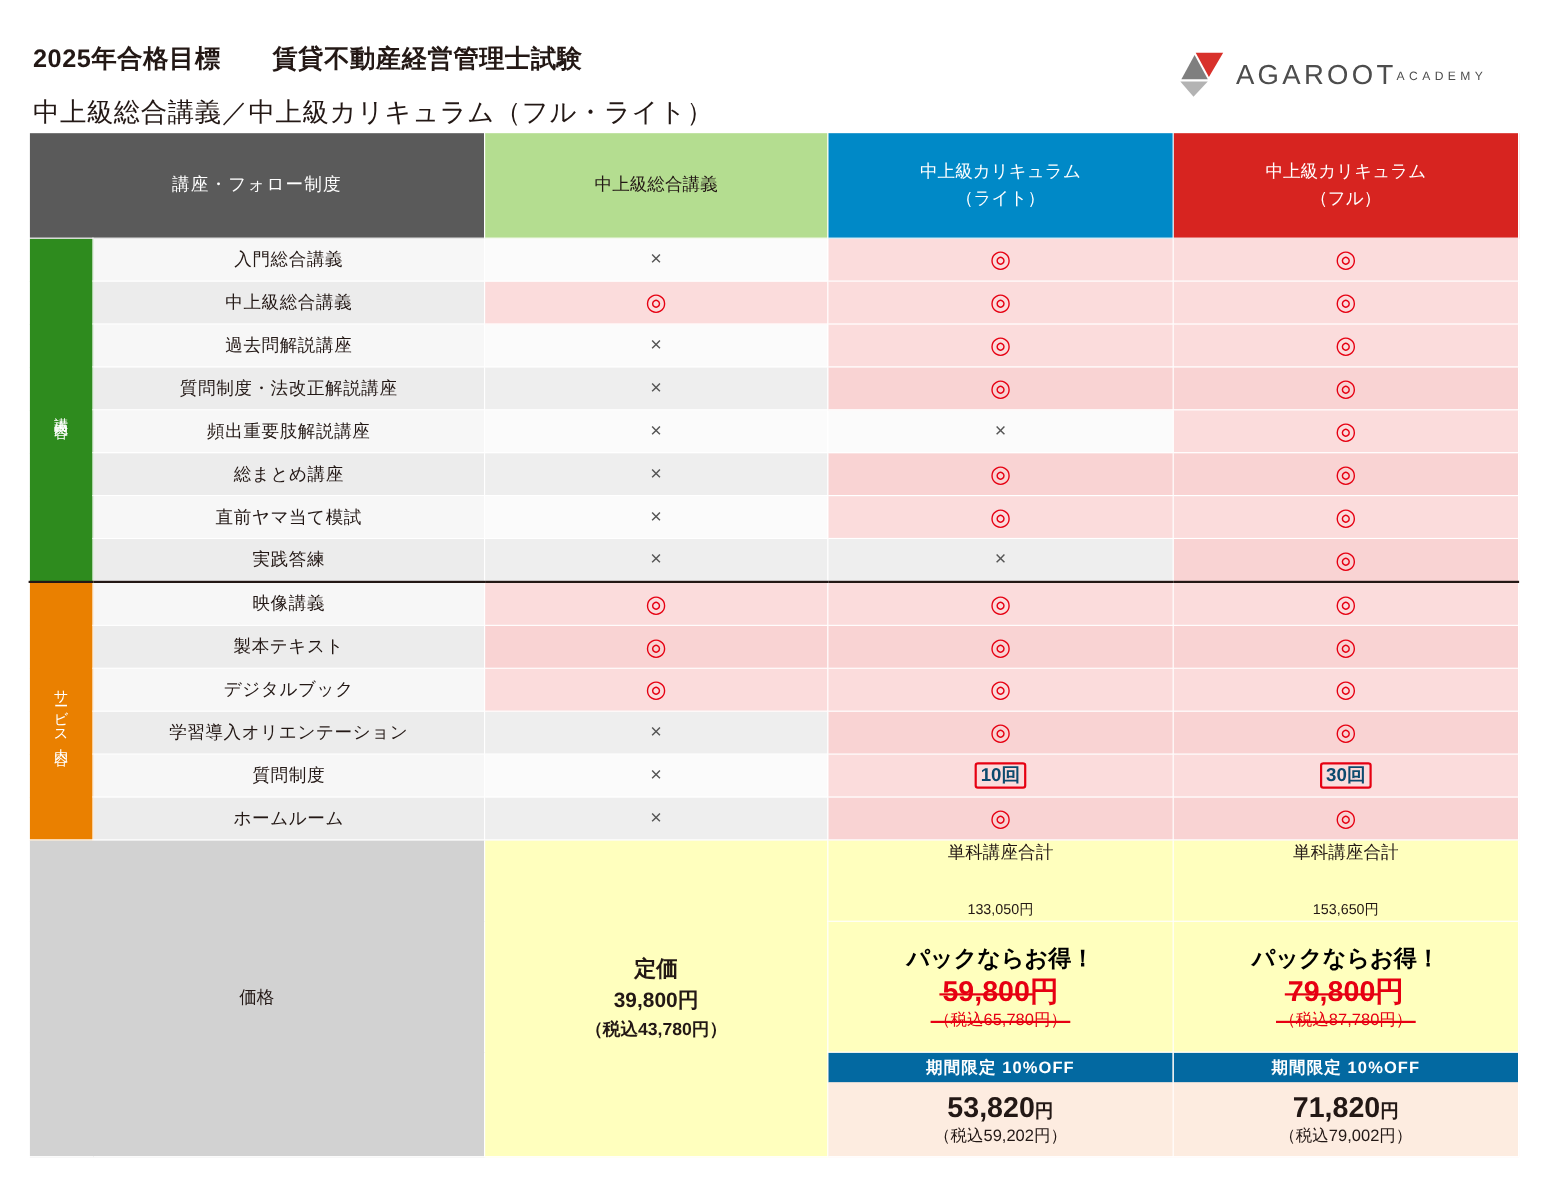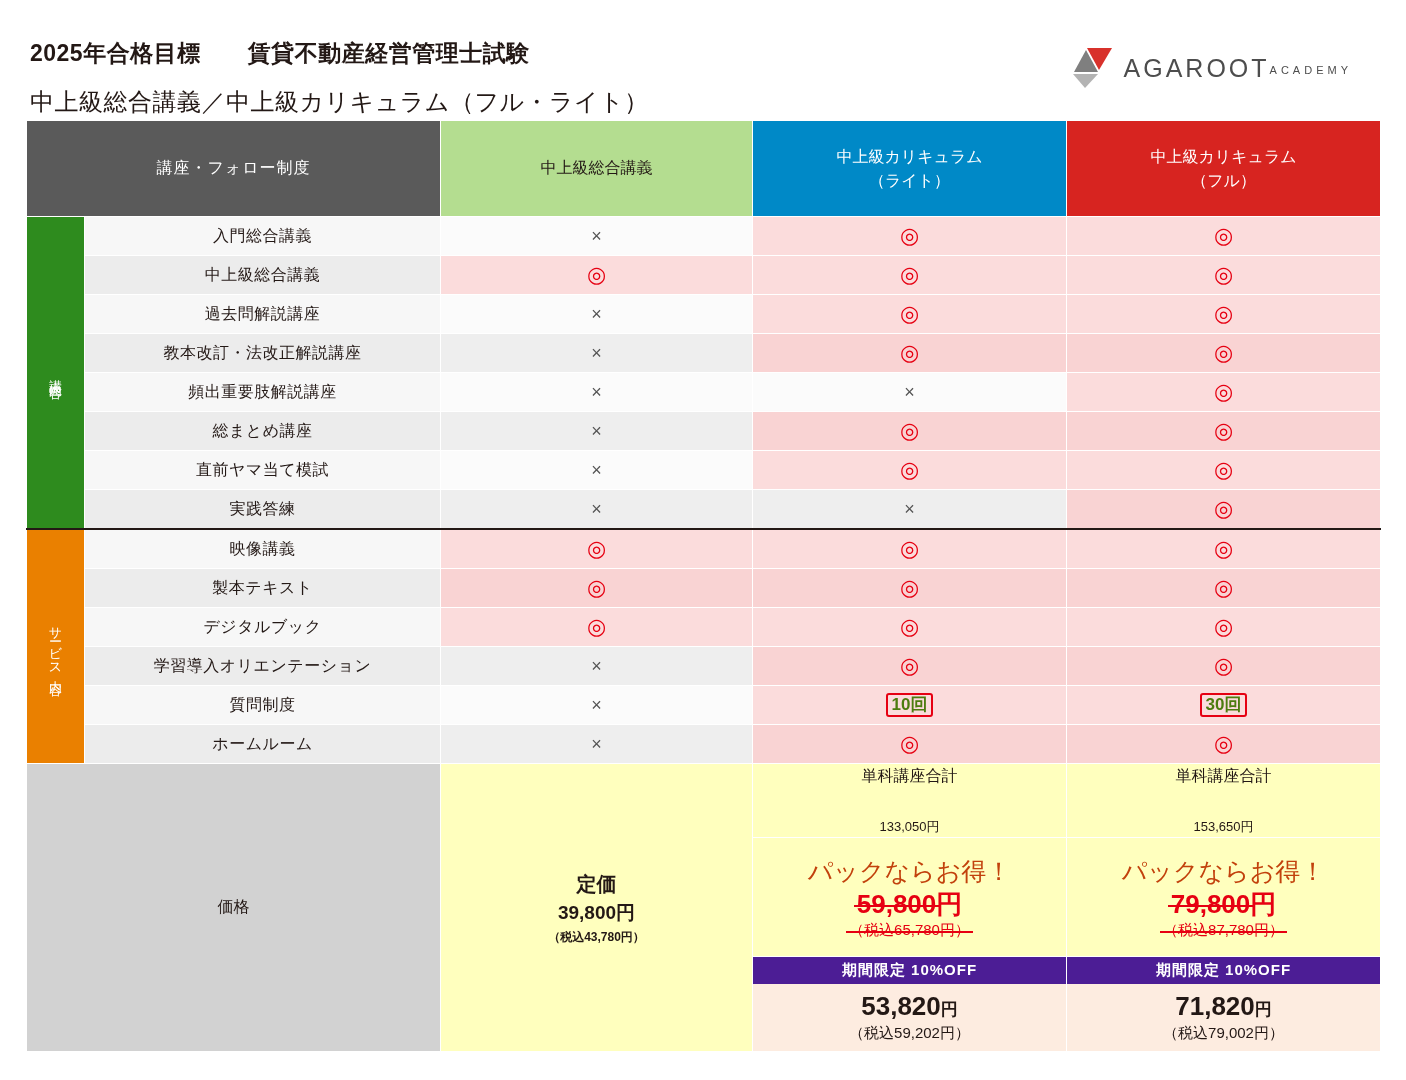--- a/index.html
+++ b/index.html
@@ -159,21 +159,21 @@
     font-size: 22px;
     font-weight: bold;
     line-height: 1;
   }
   .mark-x {
     color: #555555;
     font-size: 18px;
     line-height: 1;
   }
   .mark-count {
-    color: #4d7c0f;
+    color: #0c4a6e;
     font-weight: bold;
     font-size: 17px;
     border: 2px solid #e60012;
     border-radius: 3px;
     padding: 0px 4px;
     display: inline-block;
     line-height: 1.15;
   }
   .thick-top { border-top: 2px solid #231815 !important; }
   .price-yellow {
@@ -190,26 +190,26 @@
   .teika {
     font-size: 20px;
     font-weight: bold;
     line-height: 1.5;
   }
   .teika .num {
     font-size: 19px;
     font-weight: bold;
   }
   .teika .tax {
-    font-size: 12px;
+    font-size: 16px;
   }
   .pack-head {
-    color: #c2410c;
-    font-weight: normal;
-    font-size: 25px;
+    color: #000000;
+    font-weight: bold;
+    font-size: 21px;
     line-height: 1.4;
   }
   .pack-price {
     color: #e60012;
     font-weight: bold;
     font-size: 26px;
     line-height: 1.2;
     position: relative;
     display: inline-block;
   }
@@ -223,21 +223,21 @@
   .strike::after {
     content: "";
     position: absolute;
     left: -3px;
     right: -3px;
     top: 52%;
     height: 2px;
     background: #e60012;
   }
   .limited-bar {
-    background: #4c1d95;
+    background: #0369a1;
     color: #ffffff;
     font-weight: bold;
     font-size: 15px;
     letter-spacing: 1px;
     padding: 4px 0;
   }
   .final-cell {
     background: #fdece0;
     padding: 6px 0 9px 0;
   }
@@ -313,21 +313,21 @@
         <td class="cell-pink"><span class="mark-o">◎</span></td>
         <td class="cell-pink"><span class="mark-o">◎</span></td>
       </tr>
       <tr>
         <td class="row-item bg-a">過去問解説講座</td>
         <td class="cell-white"><span class="mark-x">×</span></td>
         <td class="cell-pink"><span class="mark-o">◎</span></td>
         <td class="cell-pink"><span class="mark-o">◎</span></td>
       </tr>
       <tr>
-        <td class="row-item bg-b">教本改訂・法改正解説講座</td>
+        <td class="row-item bg-b">質問制度・法改正解説講座</td>
         <td class="cell-gray"><span class="mark-x">×</span></td>
         <td class="cell-pink2"><span class="mark-o">◎</span></td>
         <td class="cell-pink2"><span class="mark-o">◎</span></td>
       </tr>
       <tr>
         <td class="row-item bg-a">頻出重要肢解説講座</td>
         <td class="cell-white"><span class="mark-x">×</span></td>
         <td class="cell-white"><span class="mark-x">×</span></td>
         <td class="cell-pink"><span class="mark-o">◎</span></td>
       </tr>

